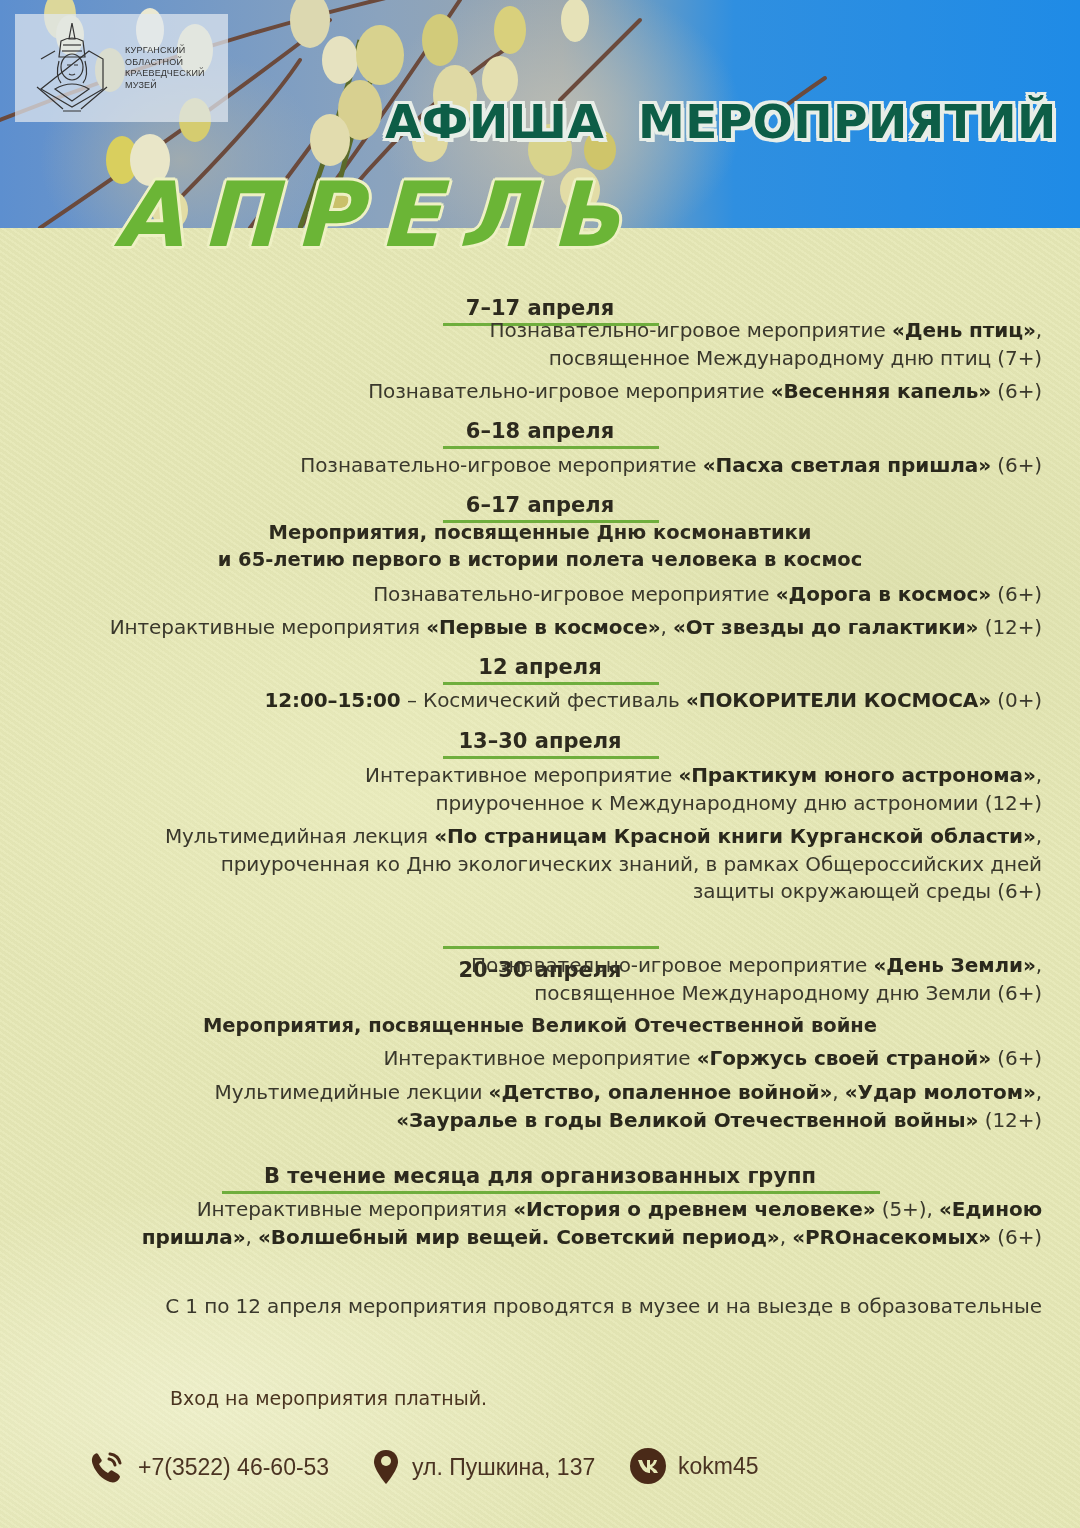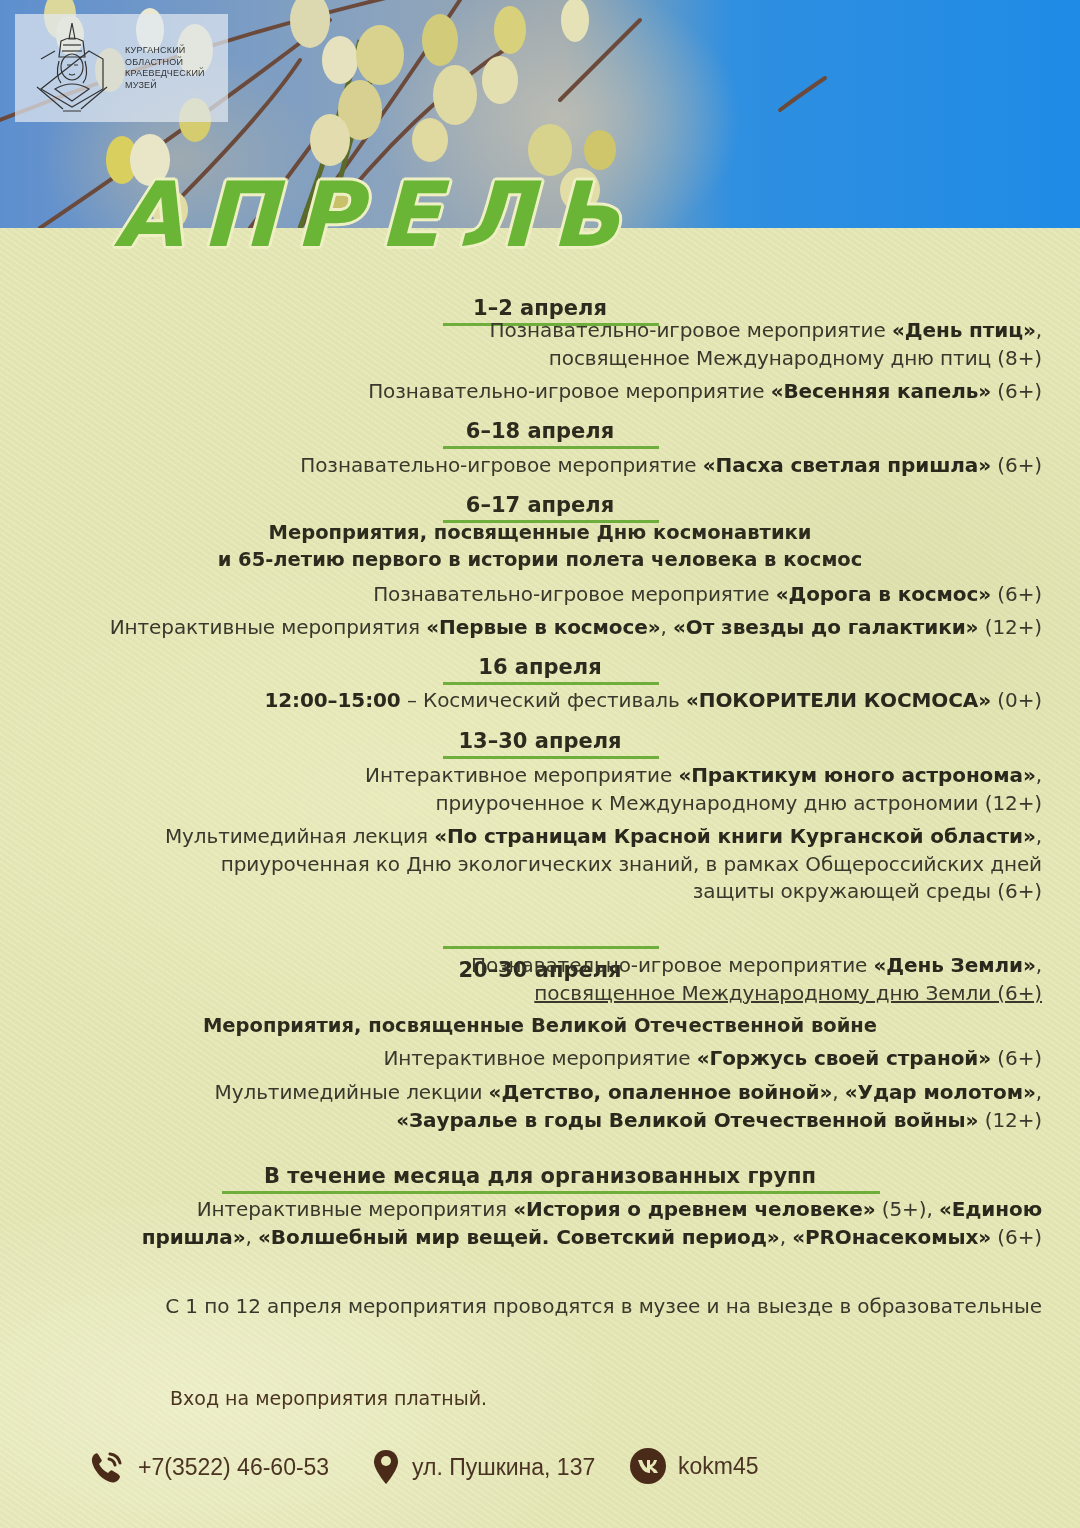--- a/index.html
+++ b/index.html
@@ -164,51 +164,52 @@
       </svg>
       <div class="logo-text">
         <div>КУРГАНСКИЙ</div>
         <div>ОБЛАСТНОЙ</div>
         <div>КРАЕВЕДЧЕСКИЙ</div>
         <div>МУЗЕЙ</div>
       </div>
     </div>
   </div>
 
+  <div class="title-afisha">АФИША  МЕРОПРИЯТИЙ</div>
   <div class="title-month">АПРЕЛЬ</div>
 
   <div class="content" id="content">
-      <div class="date-head" style="top: 296px;">1–2 апреля</div>
+      <div class="date-head" style="top: 296px;">7–17 апреля</div>
       <div class="date-line" style="top: 323px; width: 216px; left: 443px;"></div>
       <div class="line" style="top: 316px;"><span>Познавательно-игровое мероприятие </span><b>«День птиц»</b><span>,</span></div>
-      <div class="line" style="top: 344px;"><span>посвященное Международному дню птиц (8+)</span></div>
+      <div class="line" style="top: 344px;"><span>посвященное Международному дню птиц (7+)</span></div>
       <div class="line" style="top: 377px;"><span>Познавательно-игровое мероприятие </span><b>«Весенняя капель»</b><span> (6+)</span></div>
       <div class="date-head" style="top: 419px;">6–18 апреля</div>
       <div class="date-line" style="top: 446px; width: 216px; left: 443px;"></div>
       <div class="line" style="top: 451px;"><span>Познавательно-игровое мероприятие </span><b>«Пасха светлая пришла»</b><span> (6+)</span></div>
       <div class="date-head" style="top: 493px;">6–17 апреля</div>
       <div class="date-line" style="top: 520px; width: 216px; left: 443px;"></div>
       <div class="center-bold" style="top: 519px;">Мероприятия, посвященные Дню космонавтики</div>
       <div class="center-bold" style="top: 546px;">и 65-летию первого в истории полета человека в космос</div>
       <div class="line" style="top: 580px;"><span>Познавательно-игровое мероприятие </span><b>«Дорога в космос»</b><span> (6+)</span></div>
       <div class="line" style="top: 613px;"><span>Интерактивные мероприятия </span><b>«Первые в космосе»</b><span>, </span><b>«От звезды до галактики»</b><span> (12+)</span></div>
-      <div class="date-head" style="top: 655px;">16 апреля</div>
+      <div class="date-head" style="top: 655px;">12 апреля</div>
       <div class="date-line" style="top: 682px; width: 216px; left: 443px;"></div>
       <div class="line" style="top: 686px;"><b>12:00–15:00</b><span> – Космический фестиваль </span><b>«ПОКОРИТЕЛИ КОСМОСА»</b><span> (0+)</span></div>
       <div class="date-head" style="top: 729px;">13–30 апреля</div>
       <div class="date-line" style="top: 756px; width: 216px; left: 443px;"></div>
       <div class="line" style="top: 761px;"><span>Интерактивное мероприятие </span><b>«Практикум юного астронома»</b><span>,</span></div>
       <div class="line" style="top: 789px;"><span>приуроченное к Международному дню астрономии (12+)</span></div>
       <div class="line" style="top: 822px;"><span>Мультимедийная лекция </span><b>«По страницам Красной книги Курганской области»</b><span>,</span></div>
       <div class="line" style="top: 850px;"><span>приуроченная ко Дню экологических знаний, в рамках Общероссийских дней</span></div>
       <div class="line" style="top: 877px;"><span>защиты окружающей среды (6+)</span></div>
       <div class="date-head" style="top: 958px;">20–30 апреля</div>
       <div class="date-line" style="top: 946px; width: 216px; left: 443px;"></div>
       <div class="line" style="top: 951px;"><span>Познавательно-игровое мероприятие </span><b>«День Земли»</b><span>,</span></div>
-      <div class="line" style="top: 979px; text-decoration: underline;"><span>посвященное Международному дню Земли (6+)</span></div>
+      <div class="line" style="top: 979px;"><span>посвященное Международному дню Земли (6+)</span></div>
       <div class="center-bold" style="top: 1012px;">Мероприятия, посвященные Великой Отечественной войне</div>
       <div class="line" style="top: 1044px;"><span>Интерактивное мероприятие </span><b>«Горжусь своей страной»</b><span> (6+)</span></div>
       <div class="line" style="top: 1078px;"><span>Мультимедийные лекции </span><b>«Детство, опаленное войной»</b><span>, </span><b>«Удар молотом»</b><span>,</span></div>
       <div class="line" style="top: 1106px;"><b>«Зауралье в годы Великой Отечественной войны»</b><span> (12+)</span></div>
       <div class="date-head" style="top: 1164px;">В течение месяца для организованных групп</div>
       <div class="date-line" style="top: 1191px; width: 658px; left: 222px;"></div>
       <div class="line" style="top: 1195px;"><span>Интерактивные мероприятия </span><b>«История о древнем человеке»</b><span> (5+), </span><b>«Единою</b></div>
       <div class="line" style="top: 1223px;"><b>пришла»</b><span>, </span><b>«Волшебный мир вещей. Советский период»</b><span>, </span><b>«PROнасекомых»</b><span> (6+)</span></div>
     </div>
 

